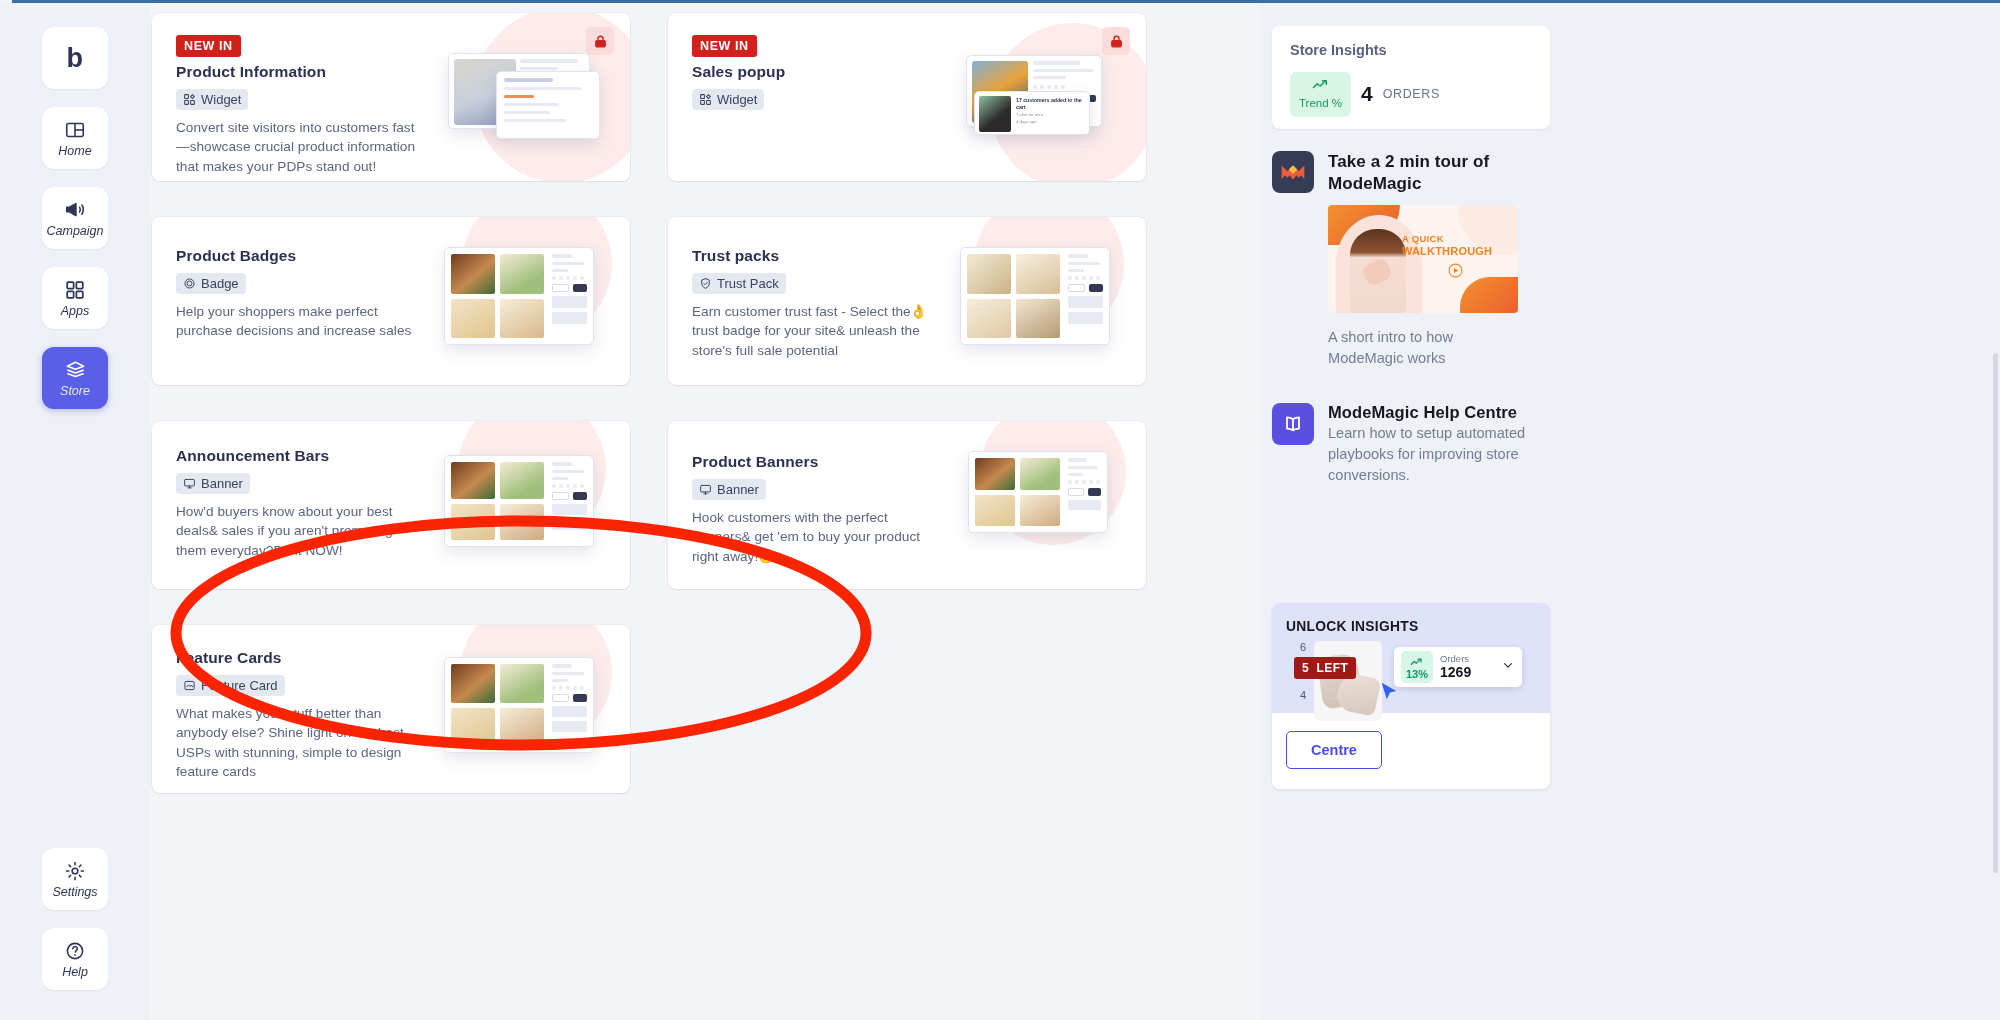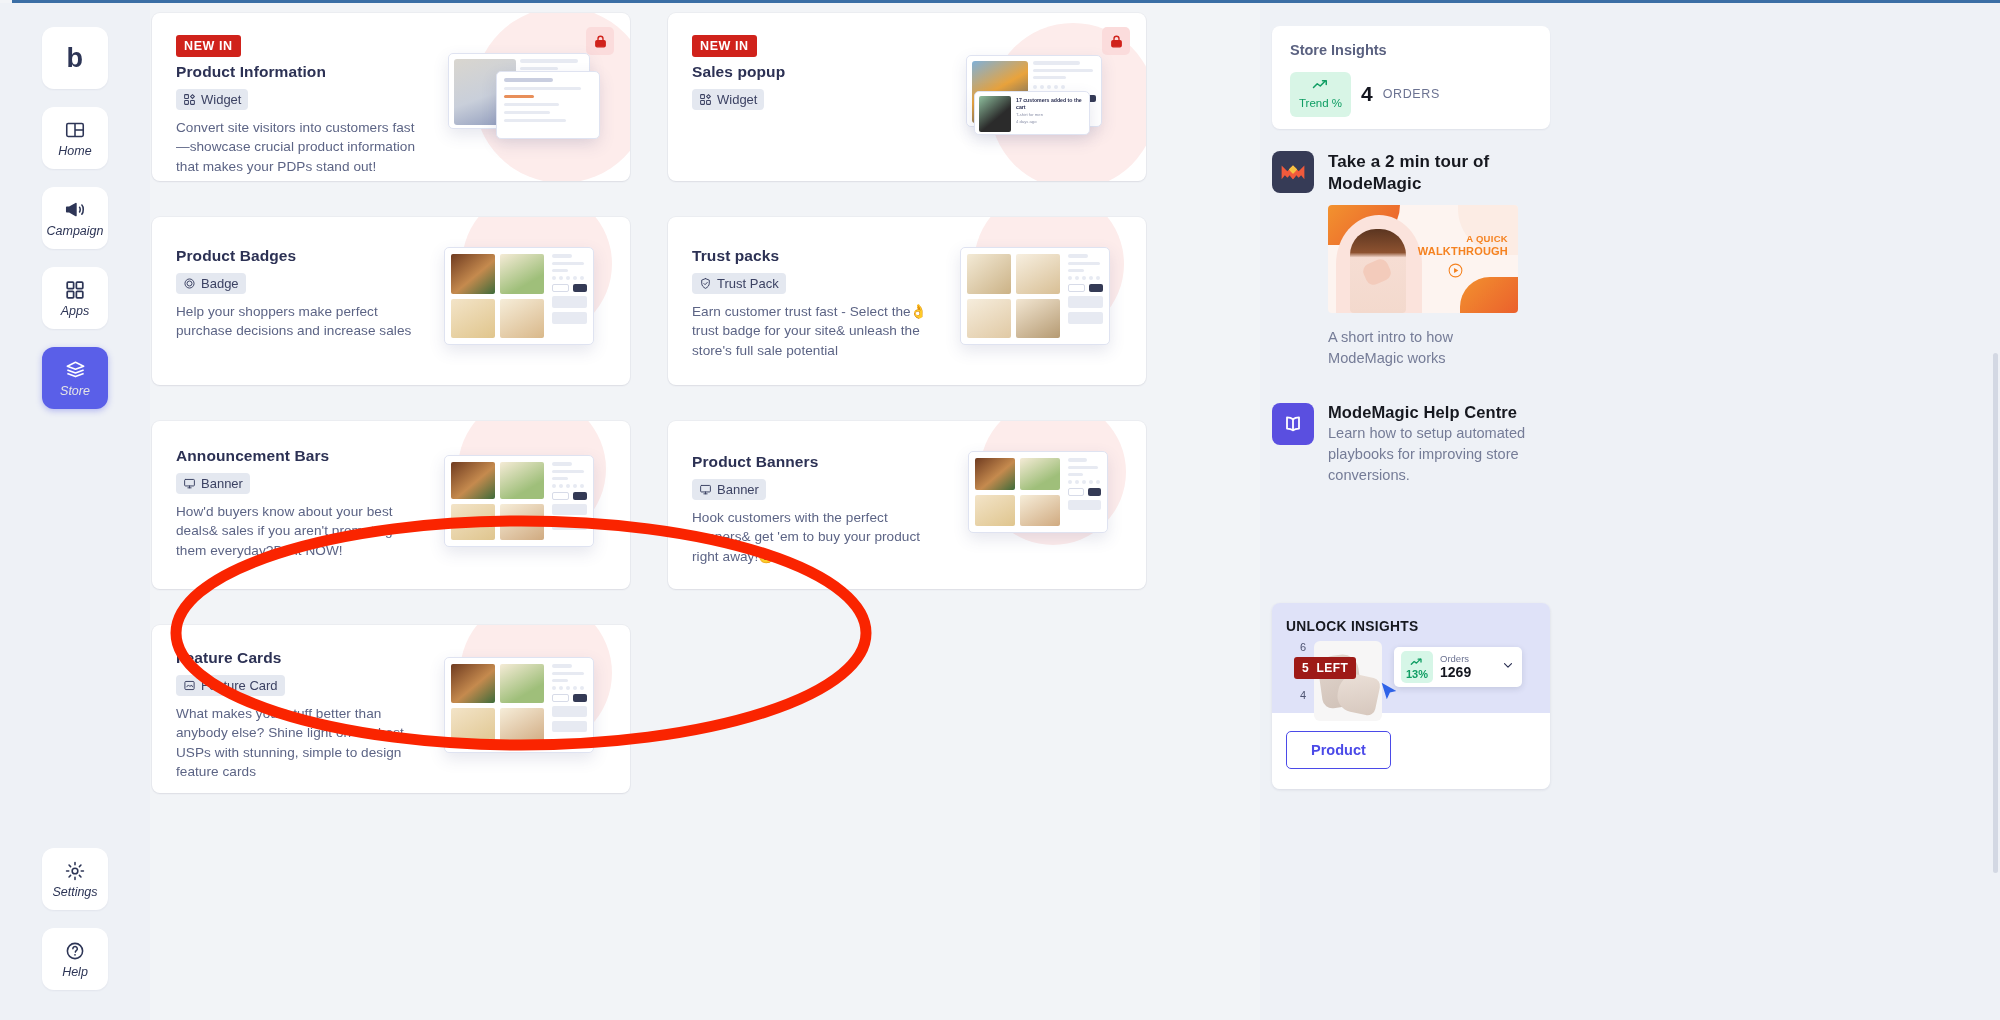--- a/index.html
+++ b/index.html
@@ -618,21 +618,21 @@
         </div>
         <div class="promo-h">Take a 2 min tour of ModeMagic</div>
       </div>
       <div class="promo-thumb">
         <div style="position:absolute;left:0;top:0;width:72px;height:40px;background:linear-gradient(135deg,#f2922f,#ea5b2c);border-radius:0 0 40px 0;"></div>
         <div style="position:absolute;right:0;top:0;width:60px;height:50px;background:#fcece4;border-radius:0 0 0 46px;"></div>
         <div style="position:absolute;right:-6px;bottom:-4px;width:64px;height:40px;background:linear-gradient(135deg,#f2922f,#ea5b2c);border-radius:30px 0 0 0;"></div>
         <div style="position:absolute;left:8px;bottom:0;width:86px;height:98px;border-radius:50% 50% 0 0;background:#fbe3dc;"></div>
         <div style="position:absolute;left:22px;bottom:0;width:56px;height:84px;background:linear-gradient(180deg,#5b3520 0%,#8d5230 28%,#f6ddd3 34%,#f3d9cd 100%);border-radius:26px 26px 4px 4px;"></div>
         <div style="position:absolute;left:36px;bottom:30px;width:26px;height:22px;background:#f3cbbb;border-radius:8px;transform:rotate(-24deg);"></div>
-        <div style="position:absolute;right:10px;top:28px;text-align:right;width:106px;">
+        <div style="position:absolute;right:10px;top:28px;text-align:left;width:106px;">
           <div style="font-size:9.5px;font-weight:700;color:#f58220;letter-spacing:.3px;">A QUICK</div>
           <div style="font-size:11px;font-weight:700;color:#f58220;letter-spacing:.2px;margin-top:1px;">WALKTHROUGH</div>
           <div style="margin-top:5px;display:flex;justify-content:center;">
             <svg width="17" height="17" viewBox="0 0 24 24" fill="none" stroke="#f58220" stroke-width="1.5">
               <circle cx="12" cy="12" r="9"></circle>
                 <path d="M10 8.3l6 3.7-6 3.7z" fill="#f58220" stroke="none"></path>
             </svg>
           </div>
         </div>
       </div>
@@ -686,21 +686,21 @@
             <div class="of-val">1269</div>
           </div>
           <span>
             <svg width="14" height="14" viewBox="0 0 24 24" fill="none" stroke="#2c3154" stroke-width="2" stroke-linecap="round" stroke-linejoin="round">
                 <path d="M6 9.5l6 6 6-6"></path>
               </svg>
           </span>
         </div>
       </div>
       <div class="unlock-bottom">
-        <button class="upgrade-btn">Product</button>
+        <button class="upgrade-btn">Centre</button>
       </div>
     </div>
 
     <div class="scrollbar"></div>
   </div>
 
   <svg class="annot" viewBox="0 0 2000 1020">
     <ellipse cx="521" cy="633" rx="345" ry="112" fill="none" stroke="#fa2400" stroke-width="11"></ellipse>
   </svg>
 

